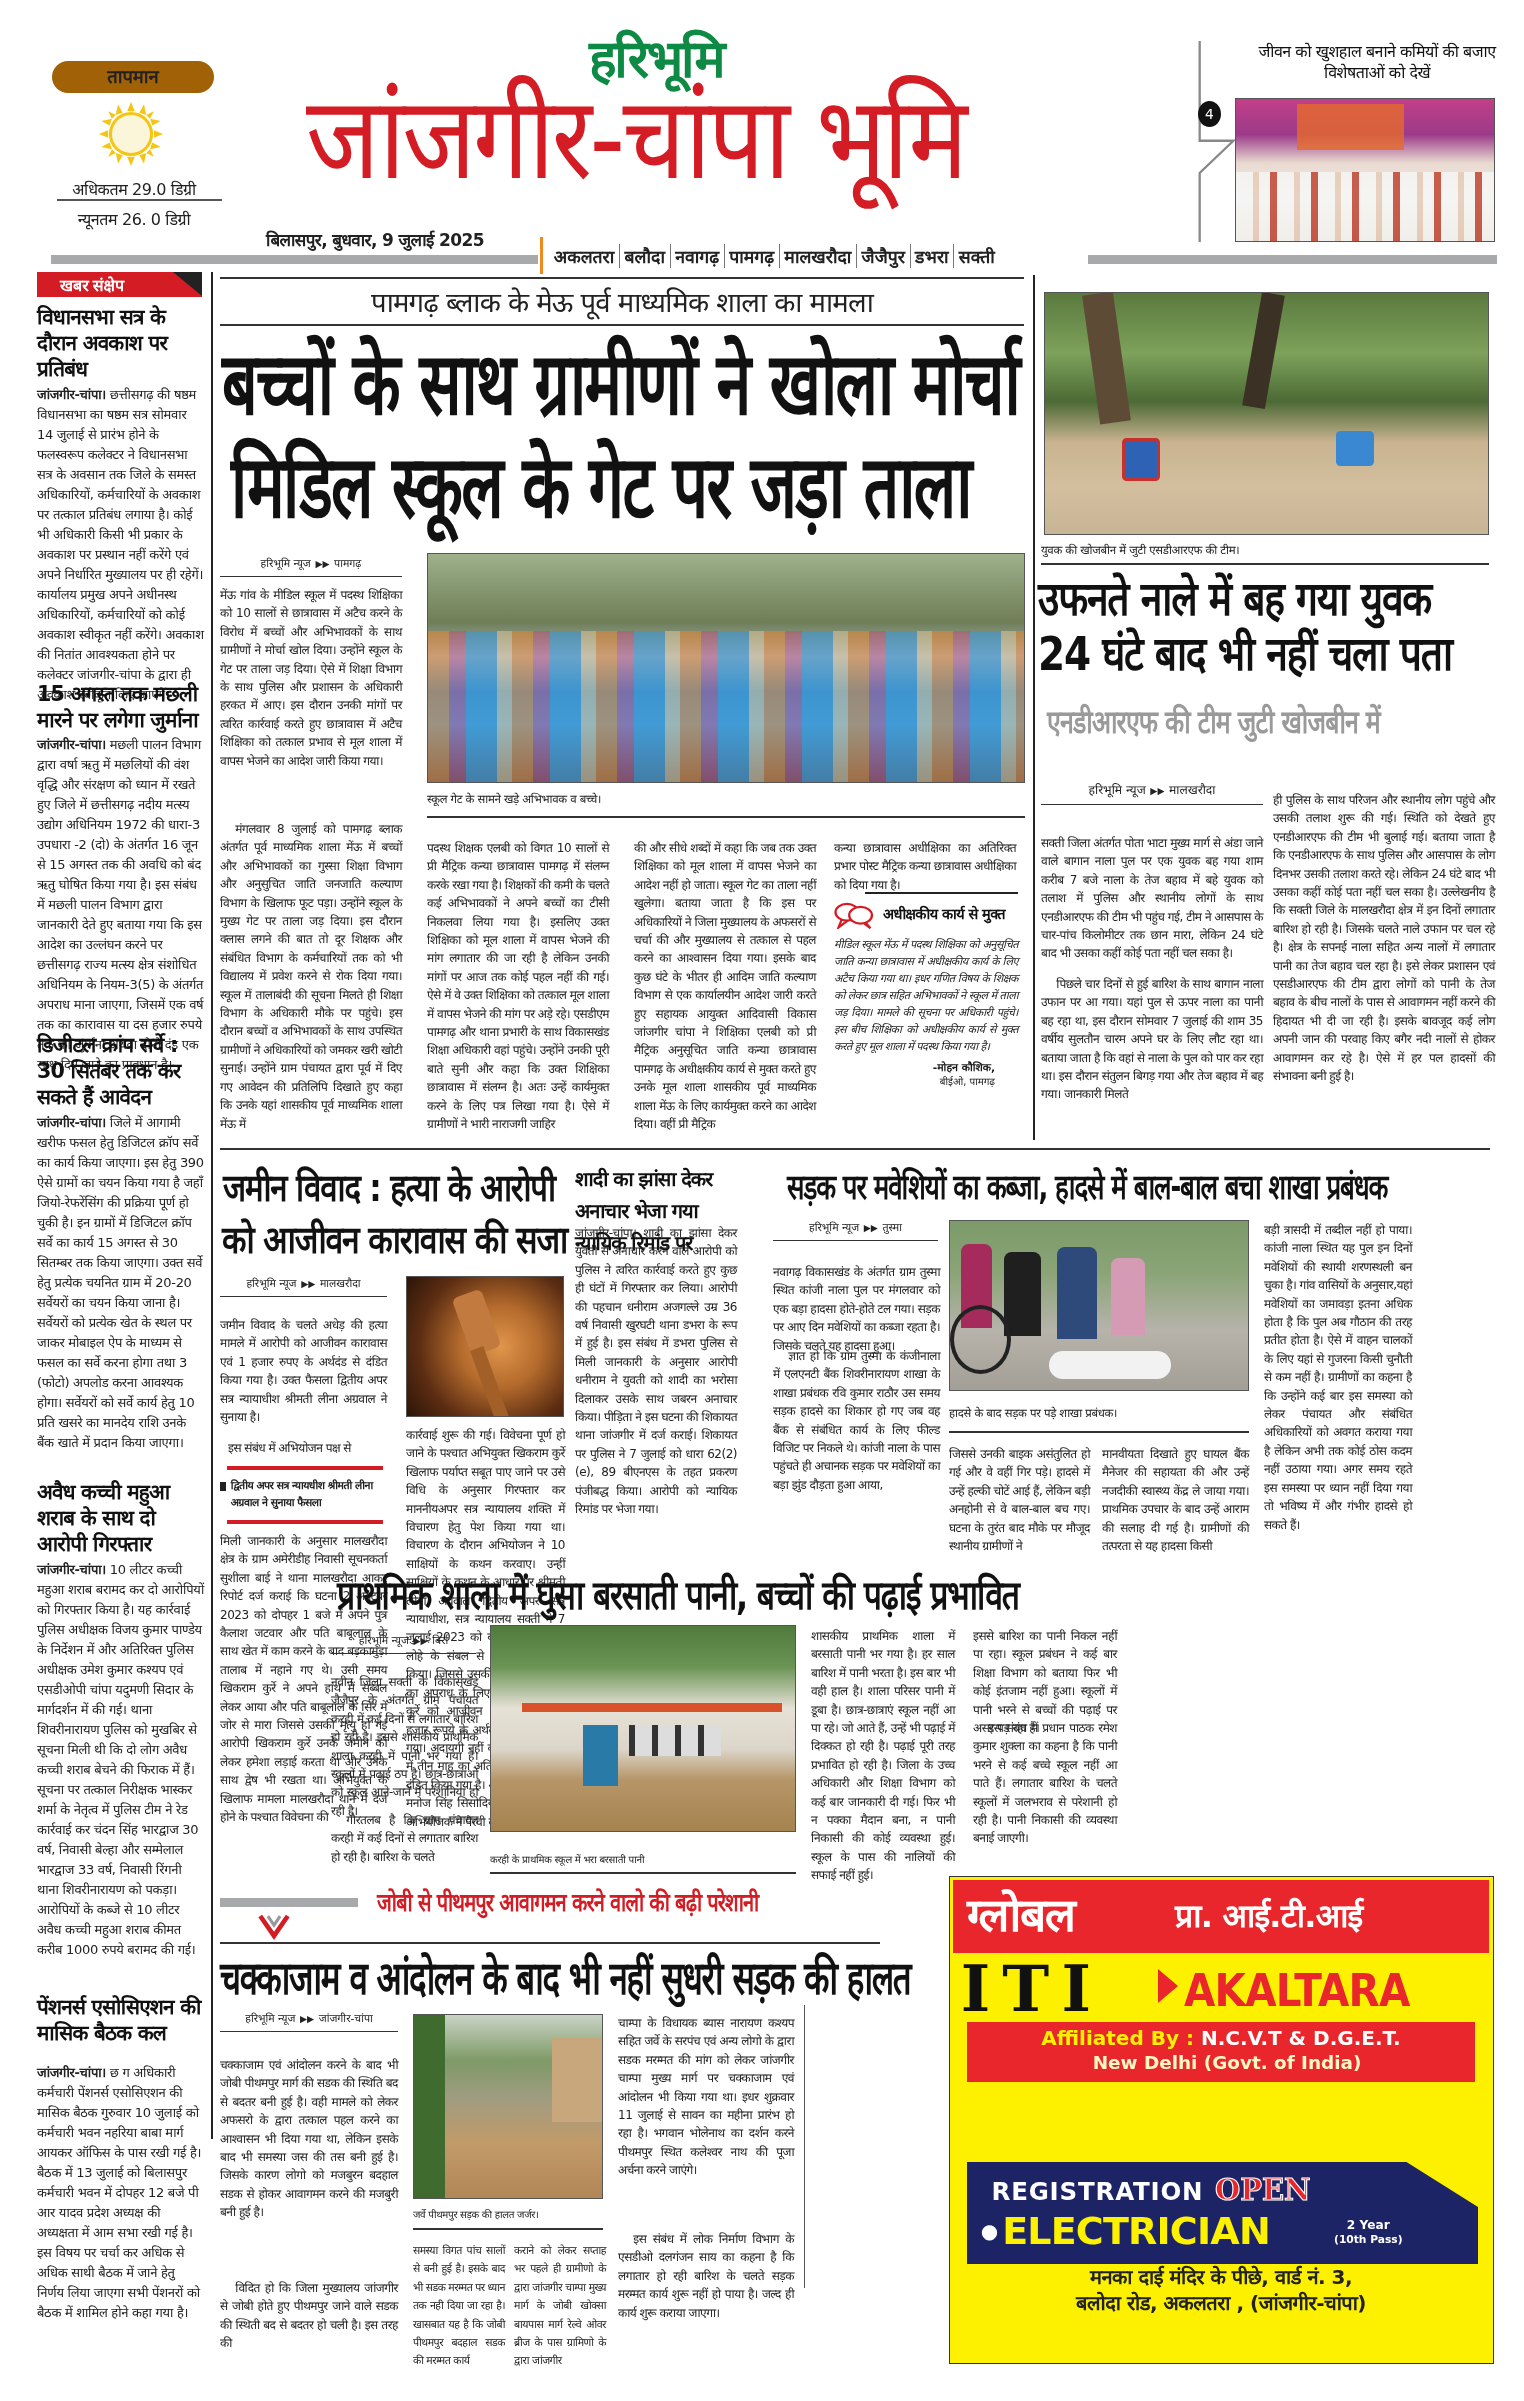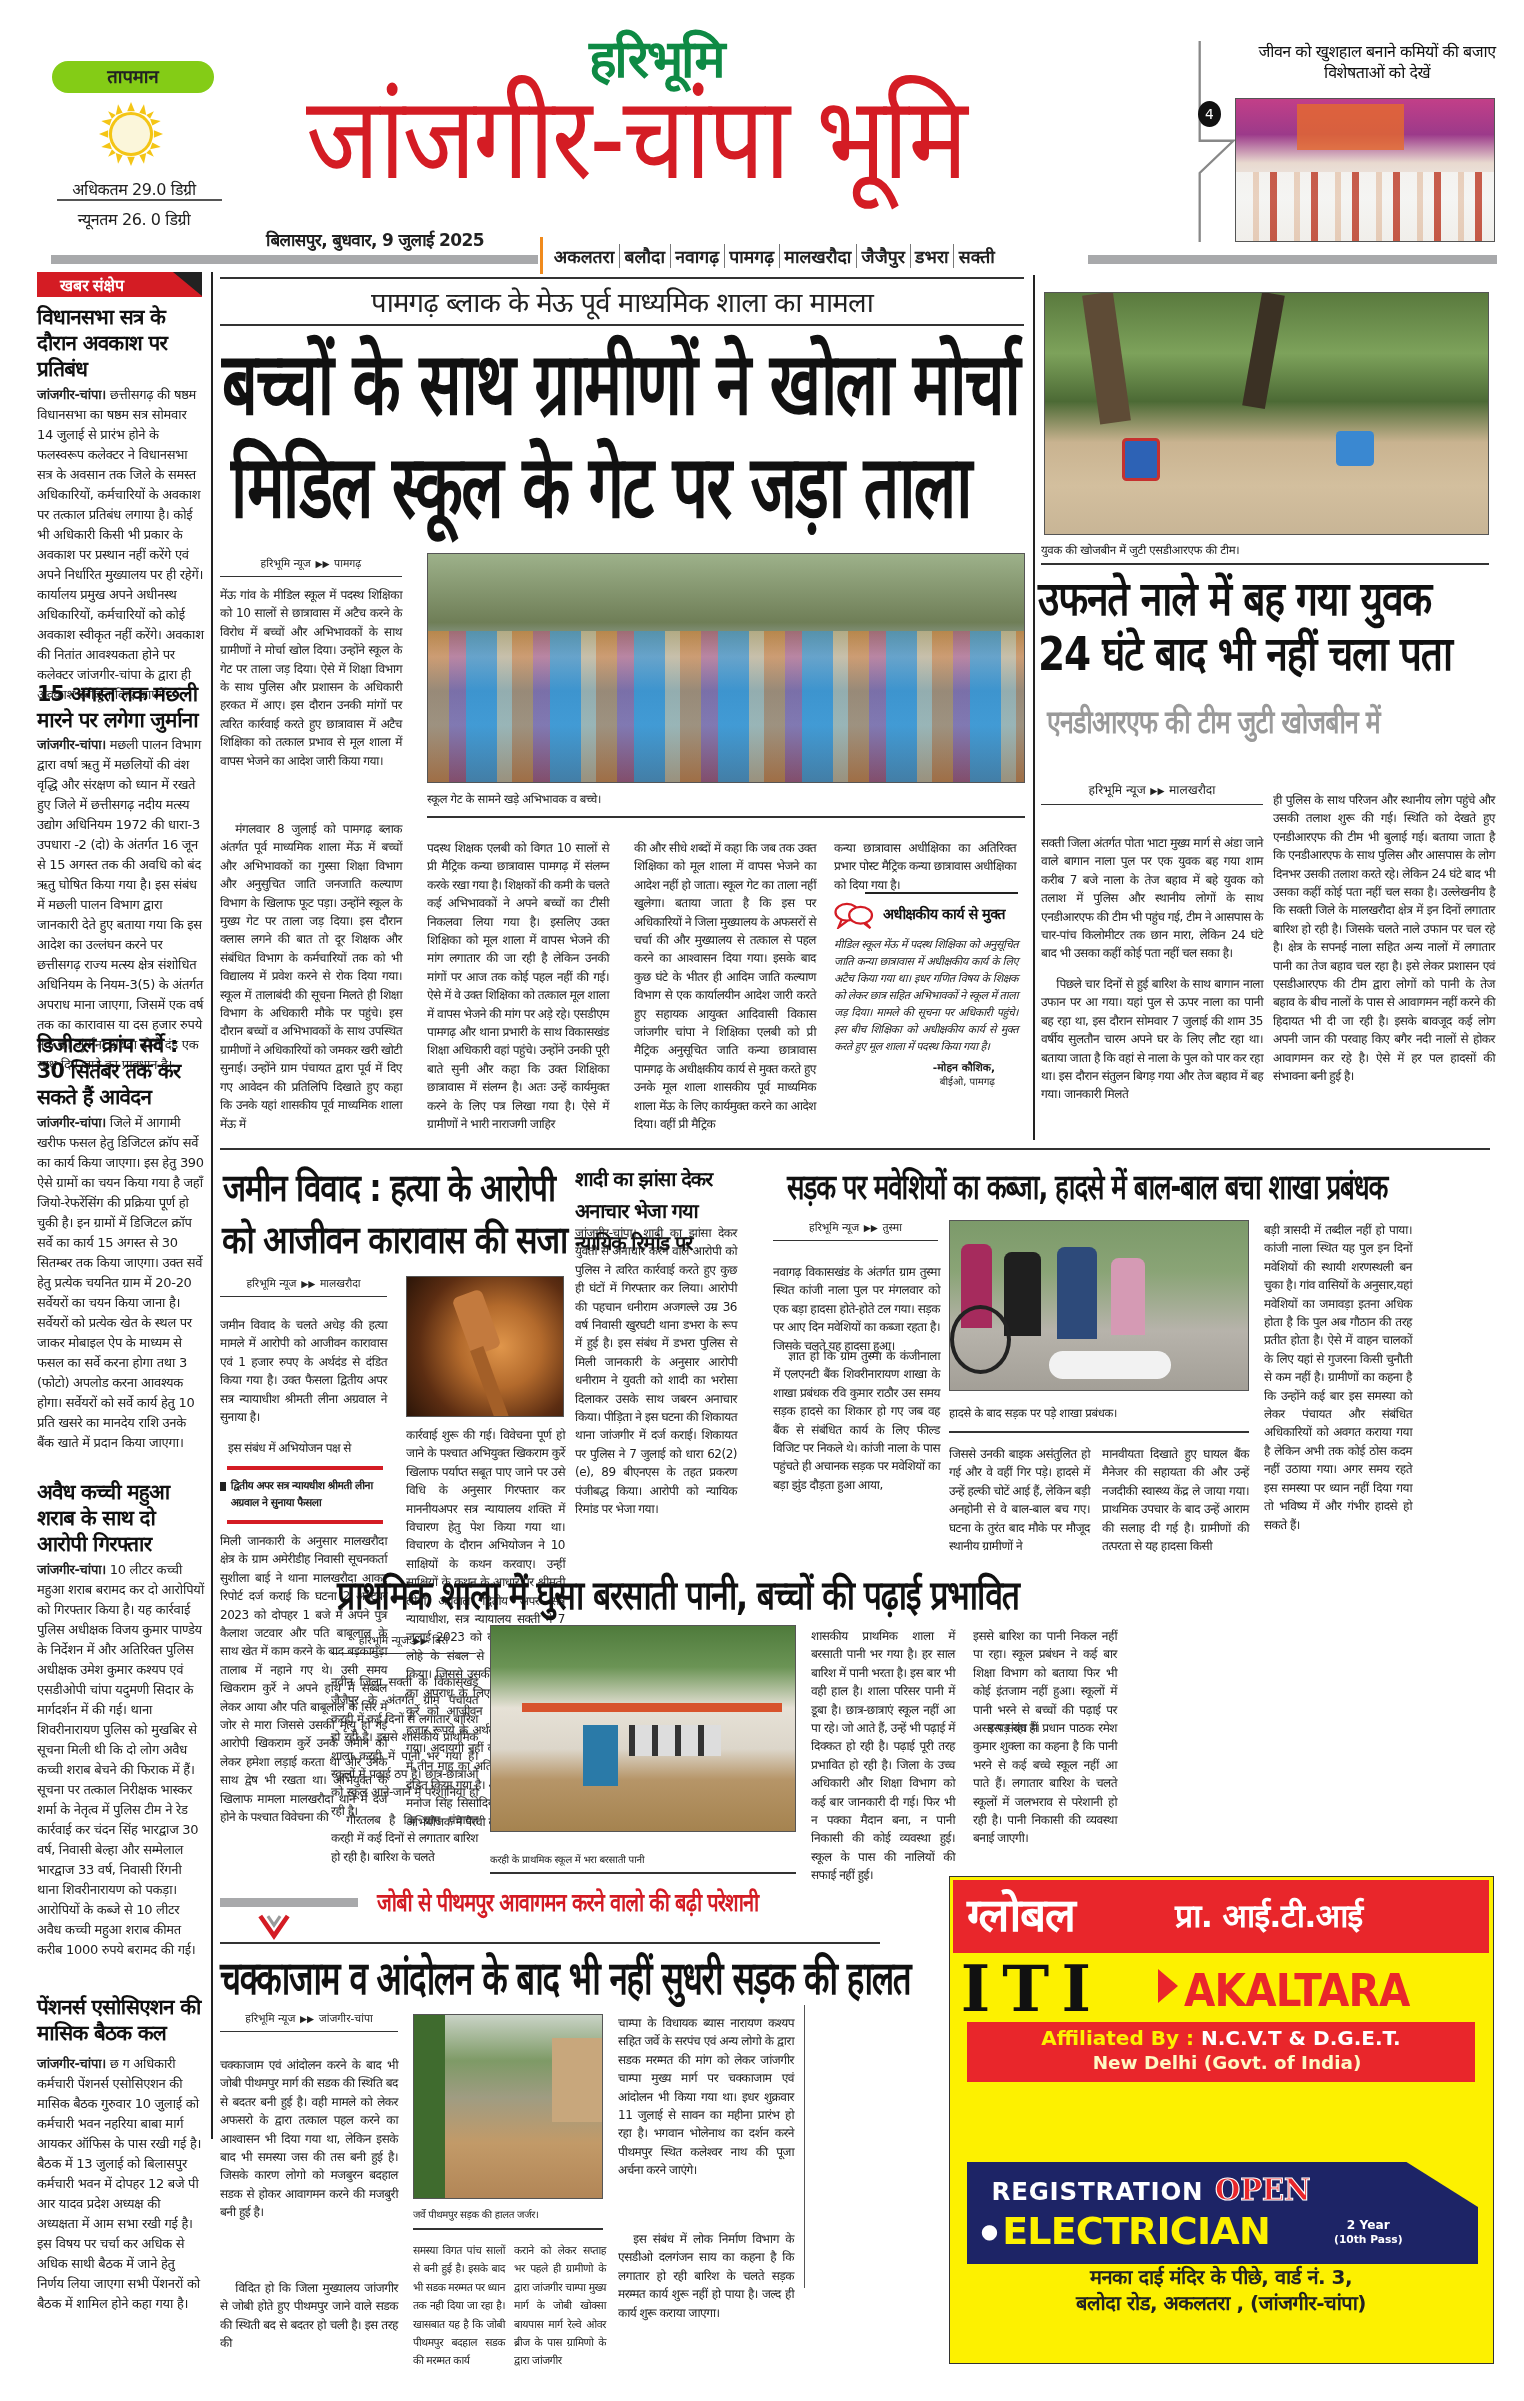--- a/index.html
+++ b/index.html
@@ -13,21 +13,21 @@
   .caption { font-size: 11.5px; color: #222; letter-spacing: -0.3px; }
   .photo { overflow: hidden; border: 0.8px solid #555; }
   .vline { position: absolute; width: 1.5px; background: #222; }
   .headline-xl { font-family: "DejaVu Sans", sans-serif; font-weight: bold; color: #111; letter-spacing: -2.3px; transform: scaleX(0.72); transform-origin: left top; white-space: nowrap; }
 </style>
 </head>
 <body>
 
 <div class="abs" style="left:51px;top:61px;width:61px;">
 </div>
-<div class="abs" style="left:52px;top:61px;width:162px;height:32px;background:#84cc16;border-radius:17px;text-align:center;font-size:18.4px;line-height:32px;font-weight:bold;color:#222;">तापमान</div>
+<div class="abs" style="left:52px;top:61px;width:162px;height:32px;background:#a16207;border-radius:17px;text-align:center;font-size:18.4px;line-height:32px;font-weight:bold;color:#222;">तापमान</div>
 <div class="abs" style="left:99px;top:102px;width:64px;height:64px;">
   <svg width="64" height="64" viewBox="0 0 84 84">
     <g fill="#f4c515">
       <polygon points="42,0 47,12 37,12"></polygon>
         <polygon points="42,84 47,72 37,72"></polygon>
       <polygon points="0,42 12,37 12,47"></polygon>
         <polygon points="84,42 72,37 72,47"></polygon>
       <polygon points="12,12 22,17 17,22"></polygon>
         <polygon points="72,72 62,67 67,62"></polygon>
       <polygon points="72,12 67,22 62,17"></polygon>
@@ -107,21 +107,21 @@
 </div>
 <div class="abs" style="left:37px;top:1479px;width:167px;">
   <div class="brief-head">अवैध कच्ची महुआ शराब के साथ दो आरोपी गिरफ्तार</div>
   <div class="brief-text" style="margin-top:3.1px;">
     <b>जांजगीर-चांपा।</b>
     <span>10 लीटर कच्ची महुआ शराब बरामद कर दो आरोपियों को गिरफ्तार किया है। यह कार्रवाई पुलिस अधीक्षक विजय कुमार पाण्डेय के निर्देशन में और अतिरिक्त पुलिस अधीक्षक उमेश कुमार कश्यप एवं एसडीओपी चांपा यदुमणी सिदार के मार्गदर्शन में की गई। थाना शिवरीनारायण पुलिस को मुखबिर से सूचना मिली थी कि दो लोग अवैध कच्ची शराब बेचने की फिराक में हैं। सूचना पर तत्काल निरीक्षक भास्कर शर्मा के नेतृत्व में पुलिस टीम ने रेड कार्रवाई कर चंदन सिंह भारद्वाज 30 वर्ष, निवासी बेल्हा और सम्मेलाल भारद्वाज 33 वर्ष, निवासी रिंगनी थाना शिवरीनारायण को पकड़ा। आरोपियों के कब्जे से 10 लीटर अवैध कच्ची महुआ शराब कीमत करीब 1000 रुपये बरामद की गई।</span>
   </div>
 </div>
 <div class="abs" style="left:37px;top:1994px;width:167px;">
   <div class="brief-head">पेंशनर्स एसोसिएशन की मासिक बैठक कल</div>
-  <div class="brief-text" style="margin-top:8px;">
+  <div class="brief-text" style="margin-top:17px;">
     <b>जांजगीर-चांपा।</b>
     <span>छ ग अधिकारी कर्मचारी पेंशनर्स एसोसिएशन की मासिक बैठक गुरुवार 10 जुलाई को कर्मचारी भवन नहरिया बाबा मार्ग आयकर ऑफिस के पास रखी गई है। बैठक में 13 जुलाई को बिलासपुर कर्मचारी भवन में दोपहर 12 बजे पी आर यादव प्रदेश अध्यक्ष की अध्यक्षता में आम सभा रखी गई है। इस विषय पर चर्चा कर अधिक से अधिक साथी बैठक में जाने हेतु निर्णय लिया जाएगा सभी पेंशनरों को बैठक में शामिल होने कहा गया है।</span>
   </div>
 </div>
 
 <div class="abs" style="left:220px;top:277px;width:804px;height:1.5px;background:#333;"></div>
 <div class="abs" style="left:220px;top:283px;width:804px;text-align:center;font-size:27.5px;color:#222;letter-spacing:-0.8px;">पामगढ़ ब्लाक के मेऊ पूर्व माध्यमिक शाला का मामला</div>
 <div class="abs" style="left:220px;top:324px;width:804px;height:1.5px;background:#333;"></div>
 <div class="abs" style="left:222px;top:338px;font-size:87px;line-height:92px;width:1102px;">
   <div class="headline-xl">बच्चों के साथ ग्रामीणों ने खोला मोर्चा</div>

